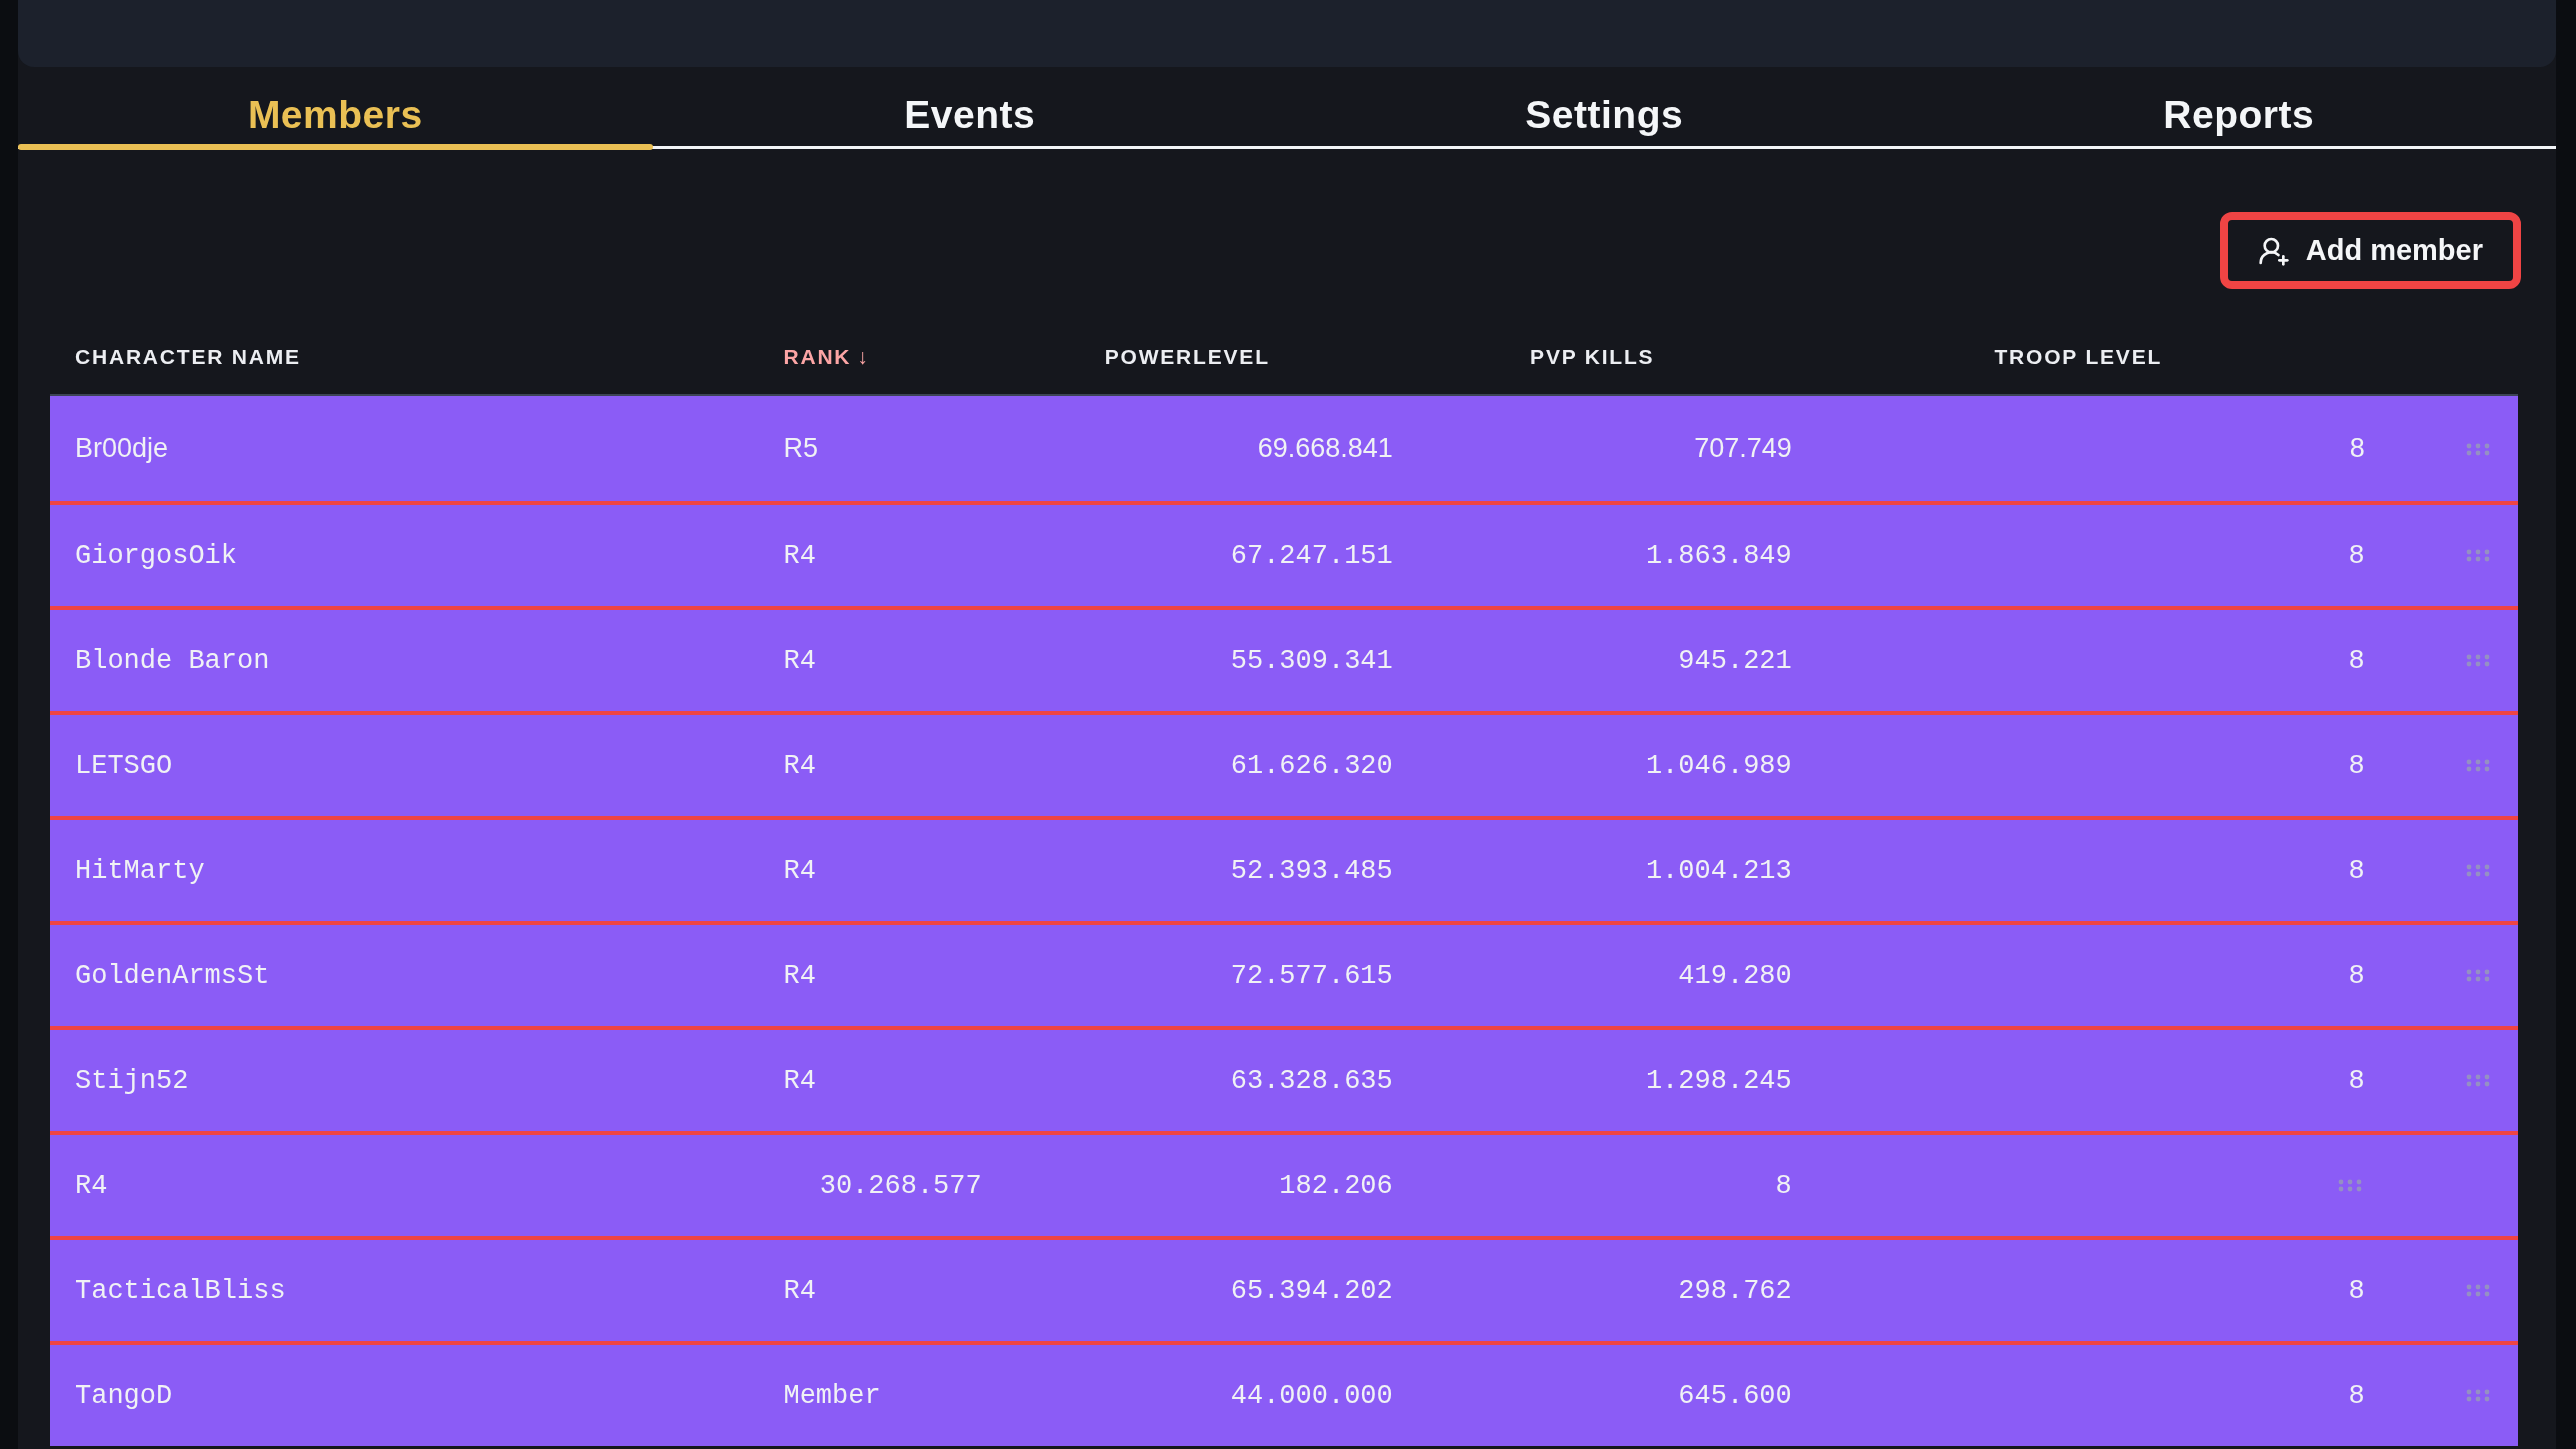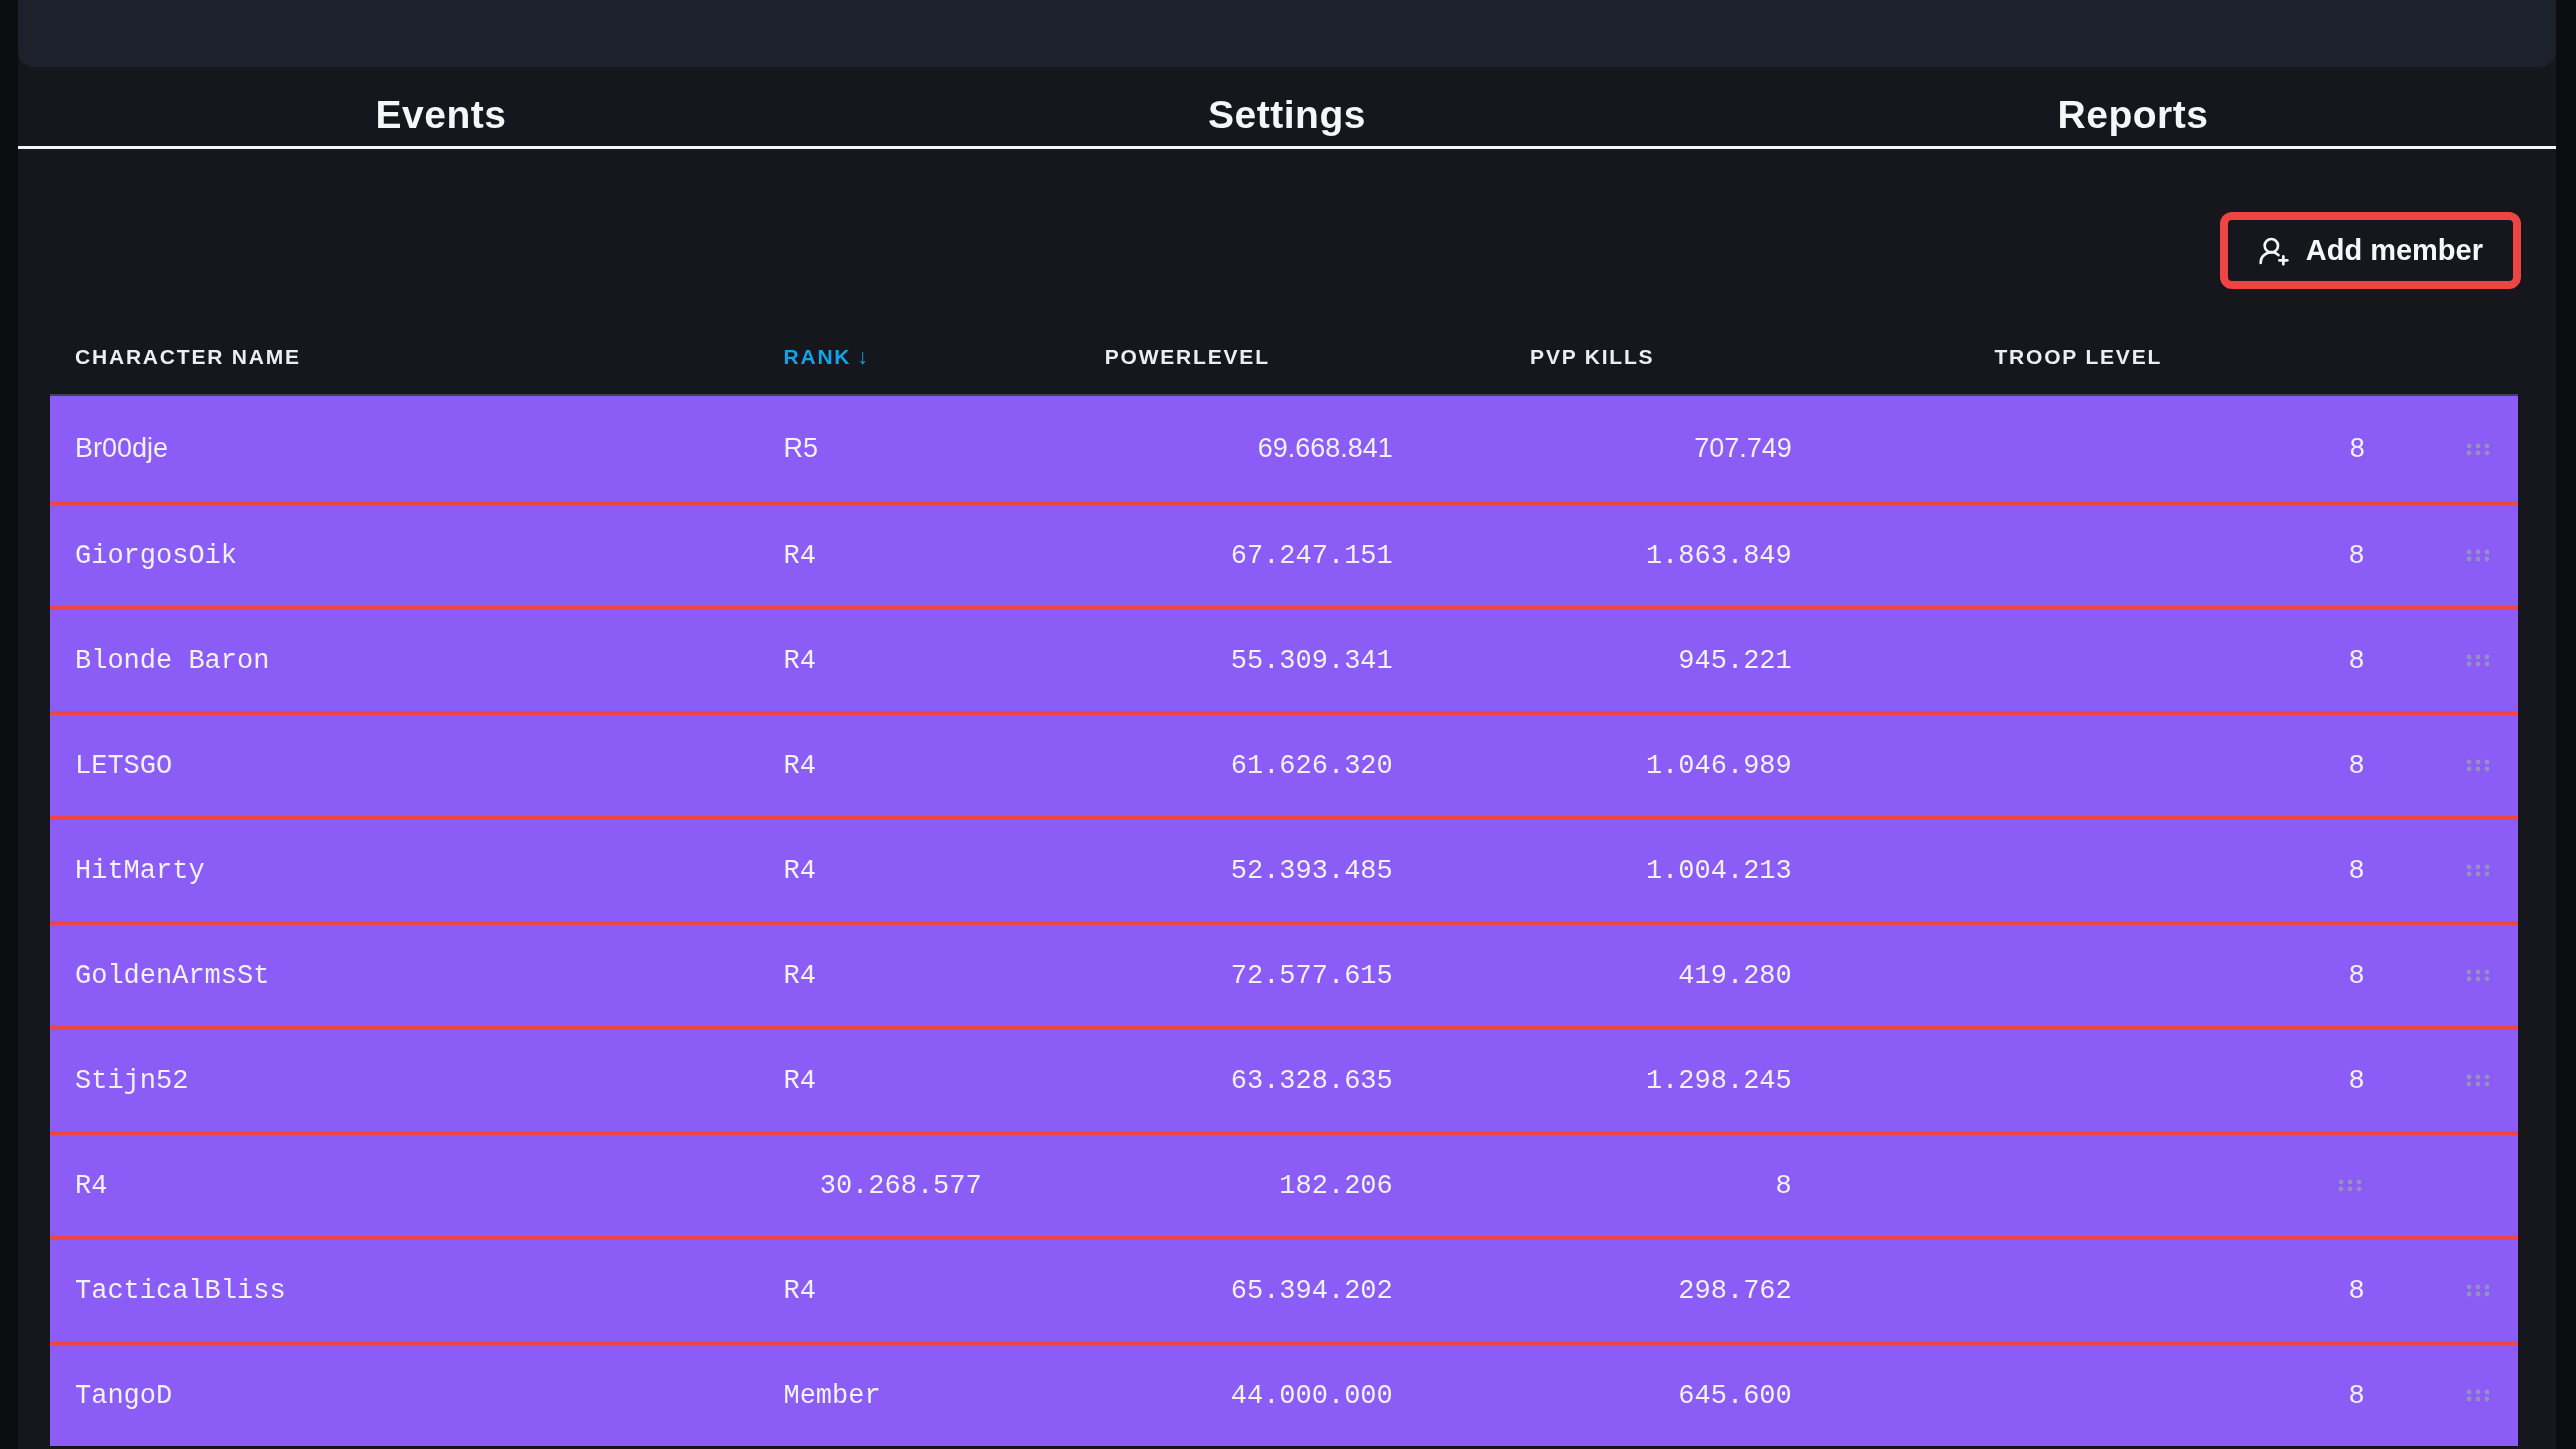--- a/index.html
+++ b/index.html
@@ -86,21 +86,21 @@
   }
   .thead {
     height: 75px;
     font-size: 21px;
     font-weight: bold;
     letter-spacing: 1.8px;
     color: #eceef2;
   }
   .th { text-align: center; cursor: pointer; }
   .th.left { text-align: left; }
-  .th.sorted { color: #0ea5e9; }
+  .th.sorted { color: #fca5a5; }
   .sort-arrow { font-size: 21px; margin-left: 6px; font-weight: normal; }
   .tbody {
     border-top: 2px solid #3d4456;
   }
   .tr {
     height: 105px;
     background: #8b5cf6;
     font-size: 27px;
     color: #f0f2f5;
     cursor: pointer;
@@ -116,20 +116,21 @@
   .grip { opacity: 0.75; cursor: grab; }
 </style>
 </head>
 <body>
 
 <div class="app">
 
   <div class="topbar"></div>
 
   <div class="tabs">
+    <div class="tab active">Members</div>
     <div class="tab">Events</div>
     <div class="tab">Settings</div>
     <div class="tab">Reports</div>
   </div>
 
   <div class="toolbar">
     <button class="btn">
       <span>
         <svg width="32" height="32" viewBox="0 0 24 24" fill="none" stroke="#f5f6f8" stroke-width="2" stroke-linecap="round" stroke-linejoin="round">
           <path d="M2 21a8 8 0 0 1 13.292-6"></path>

